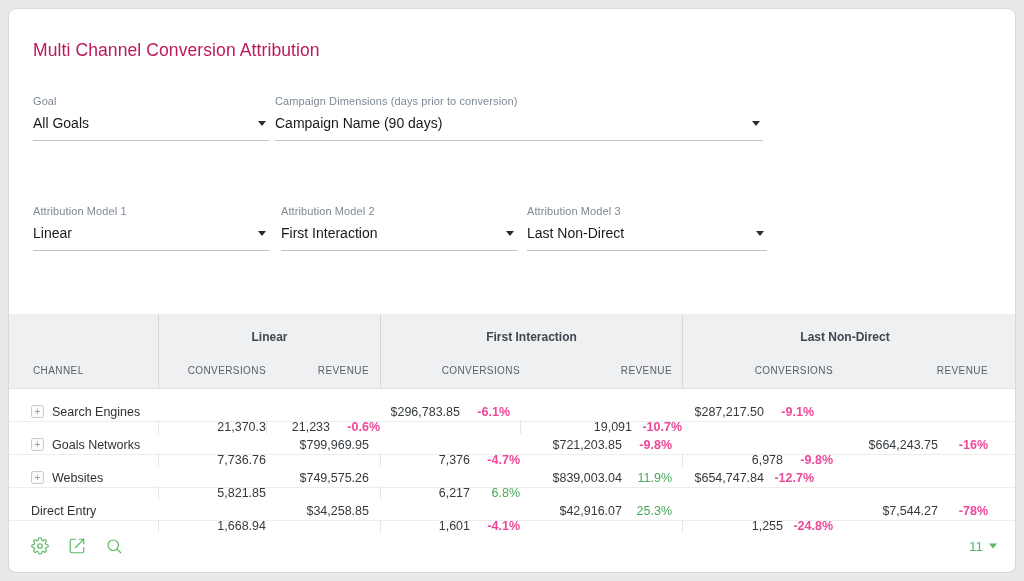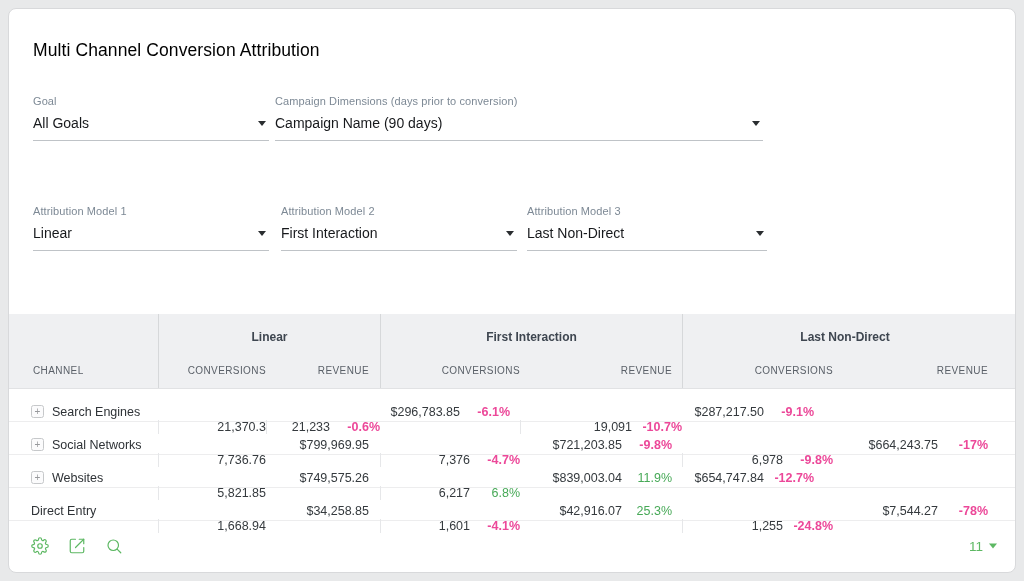--- a/index.html
+++ b/index.html
@@ -4,21 +4,21 @@
 <style>
   * { margin:0; padding:0; box-sizing:border-box; }
   html,body { width:1024px; height:581px; }
   body { background:#e8e9ea; font-family:"Liberation Sans", sans-serif; }
   .card {
     position:absolute; left:8px; top:8px; width:1008px; height:565px;
     background:#fff; border:1px solid #d8d9db; border-radius:8px; overflow:hidden;
   }
   .title {
     position:absolute; left:24px; top:31px;
-    font-size:17.5px; font-weight:500; color:#000000; letter-spacing:.1px;
+    font-size:17.5px; font-weight:500; color:#be185d; letter-spacing:.1px;
   }
   
   .filter { position:absolute; }
   .filter .flabel { font-size:11px; color:#7d8995; letter-spacing:.1px; }
   .filter .fvalue-row {
     margin-top:8px; padding-bottom:9px; border-bottom:1px solid #bfc3c7;
     display:flex; align-items:center; justify-content:space-between; cursor:pointer;
   }
   .filter .fvalue { font-size:14px; color:#17191c; }
   .caret-down {
@@ -162,39 +162,39 @@
       </div>
       <div class="cell num cluster pr-lnd">
         <span class="val">$287,217.50</span>
         <span class="delta neg">-9.1%</span>
       </div>
     </div>
 
     <div class="trow grid-cols">
       <div class="cell channel">
         <span class="expand">+</span>
-        <span>Social Networks</span>
+        <span>Goals Networks</span>
       </div>
       <div class="cell num bdiv">7,736.76</div>
       <div class="cell num pr-lin">$799,969.95</div>
       <div class="cell num cluster bdiv">
         <span class="val">7,376</span>
         <span class="delta neg">-4.7%</span>
       </div>
       <div class="cell num cluster pr-fi">
         <span class="val">$721,203.85</span>
         <span class="delta neg">-9.8%</span>
       </div>
       <div class="cell num cluster bdiv">
         <span class="val">6,978</span>
         <span class="delta neg">-9.8%</span>
       </div>
       <div class="cell num cluster pr-lnd">
         <span class="val">$664,243.75</span>
-        <span class="delta neg">-17%</span>
+        <span class="delta neg">-16%</span>
       </div>
     </div>
 
     <div class="trow grid-cols">
       <div class="cell channel">
         <span class="expand">+</span>
         <span>Websites</span>
       </div>
       <div class="cell num bdiv">5,821.85</div>
       <div class="cell num pr-lin">$749,575.26</div>

